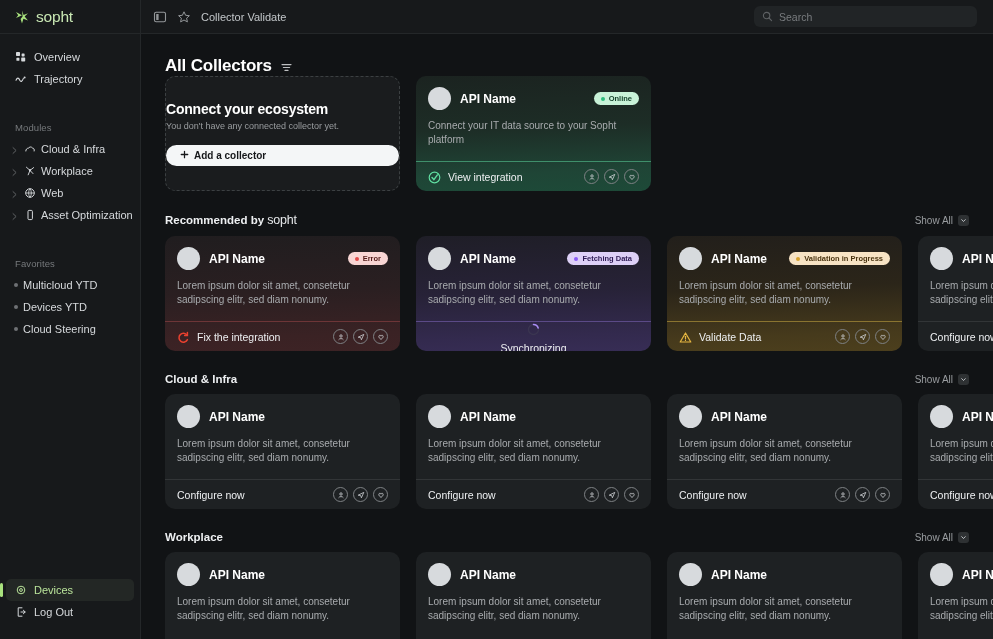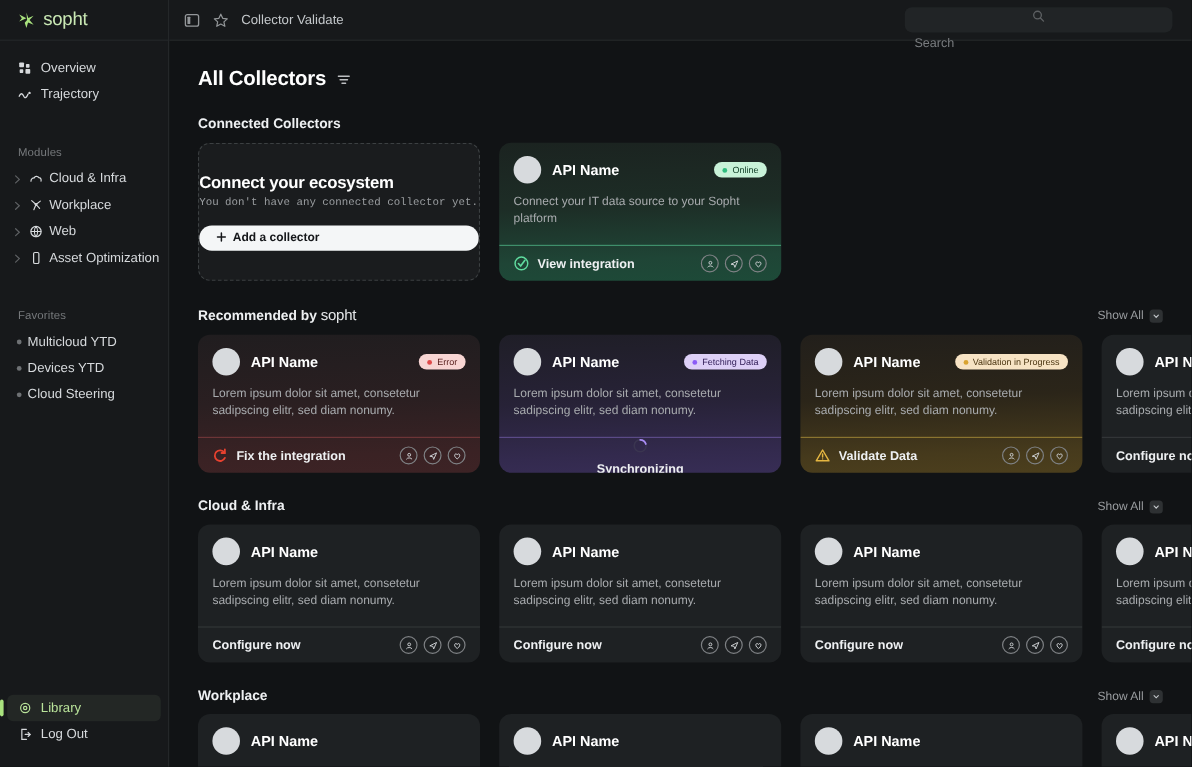--- a/index.html
+++ b/index.html
@@ -65,21 +65,20 @@
     display: flex; align-items: center; padding: 0 16px 0 12px;
     background: #17191b;
   }
   .tb-icon { width: 14px; height: 14px; opacity: .72; cursor: pointer; margin-right: 10px; }
   .breadcrumb { font-size: 11px; color: #c3c7ca; }
   .search-wrap {
     margin-left: auto; width: 223px; height: 21px;
     background: #212426; border-radius: 6px;
     display: flex; align-items: center; gap: 6px; padding: 0 8px;
     cursor: text;
-    flex-direction: column;
   }
   .search-wrap svg { width: 11px; height: 11px; opacity: .5; flex: 0 0 11px; }
   .search-input {
     background: transparent; border: 0; outline: 0;
     font-family: inherit; font-size: 10.5px; color: #d6d9dc; width: 100%;
   }
   .search-input::placeholder { color: #797c7f; }
 
   .content {
     flex: 1 1 auto; overflow: hidden; position: relative;
@@ -113,21 +112,21 @@
     width: 235px; flex: 0 0 235px; height: 115px;
     border-radius: 10px; position: relative; overflow: hidden;
   }
   .card-dashed {
     border: 1.3px dashed #3c4042;
     display: flex; flex-direction: column;
     justify-content: center;
     background: #1a1c1e;
   }
   .dashed-title { font-size: 14px; font-weight: bold; color: #fff; letter-spacing: -0.2px; }
-  .dashed-sub { font-size: 9px; color: #9a9da0; margin-top: 4px; font-family: Liberation Mono, monospace; }
+  .dashed-sub { font-size: 9px; color: #9a9da0; margin-top: 4px; }
   .add-btn {
     margin-top: 14px; height: 21px; padding: 0 14px;
     background: #f4f6f7; color: #15171a; border: 0; border-radius: 11px;
     font-family: inherit; font-size: 10px; font-weight: bold;
     display: flex; align-items: center; gap: 5px; cursor: pointer;
   }
 
   
   .ccard {
     background: #1e2123; border-radius: 10px;
@@ -136,34 +135,34 @@
   }
   .ccard-top { display: flex; align-items: center; }
   .avatar {
     width: 23px; height: 23px; border-radius: 50%;
     background: #d7dadd; flex: 0 0 23px;
   }
   .ccard-name { font-size: 12px; font-weight: bold; color: #fff; margin-left: 9px; }
   .badge {
     margin-left: auto; height: 13px; border-radius: 7px;
     display: flex; align-items: center; gap: 4px;
-    padding: 0 7px; font-size: 7.5px; font-weight: normal; white-space: nowrap;
+    padding: 0 7px; font-size: 7.5px; font-weight: bold; white-space: nowrap;
   }
   .badge .bdot { width: 4px; height: 4px; border-radius: 50%; flex: 0 0 4px; }
   .ccard-desc {
     font-size: 10px; line-height: 14px; color: #a8abae;
     margin-top: 9px; max-width: 200px;
   }
   .ccard-foot {
     margin-top: auto; height: 30px;
     border-top: 1px solid #323537;
     display: flex; align-items: center; gap: 7px;
     margin-left: -12px; margin-right: -12px; padding: 0 12px;
   }
-  .foot-label { font-size: 10.5px; font-weight: bold; color: #eef0f2; }
+  .foot-label { font-size: 10.5px; font-weight: normal; color: #eef0f2; }
   .foot-actions { margin-left: auto; display: flex; gap: 5px; }
   .cicon {
     width: 15px; height: 15px; border-radius: 50%;
     border: 1px solid #7e8184; display: flex; align-items: center;
     justify-content: center; cursor: pointer; flex: 0 0 15px;
   }
   .cicon svg { width: 8px; height: 8px; }
   .state-ic { width: 13px; height: 13px; flex: 0 0 13px; }
 
   
@@ -299,21 +298,21 @@
     </div>
 
     <div class="nav-bottom">
       <div class="nav-item active">
         <span class="ic">
           <svg viewBox="0 0 12 12">
               <circle cx="6" cy="6" r="3.8" stroke="#b9e39a" stroke-width="1" fill="none"></circle>
               <circle cx="6" cy="6" r="1.4" stroke="#b9e39a" stroke-width="1" fill="none"></circle>
             </svg>
         </span>
-        <span>Library</span>
+        <span>Devices</span>
       </div>
       <div class="nav-item">
         <span class="ic">
           <svg viewBox="0 0 12 12">
               <path d="M7 1.8 H3.2 V10.2 H7" stroke="#d6d9dc" stroke-width="1" fill="none" stroke-linecap="round"></path>
               <path d="M6 6 H10 M8.4 4.3 L10.2 6 L8.4 7.7" stroke="#d6d9dc" stroke-width="1" fill="none" stroke-linecap="round"></path>
             </svg>
         </span>
         <span>Log Out</span>
       </div>
@@ -351,23 +350,20 @@
 
       <div class="page-title-row">
         <span class="page-title">All Collectors</span>
         <span class="filter-ic">
           <svg viewBox="0 0 13 13">
               <path d="M2 3.6 H11 M3.4 6.5 H9.6 M5 9.4 H8" stroke="#e8eaec" stroke-width="1.2" stroke-linecap="round"></path>
             </svg>
         </span>
       </div>
 
-      <div class="section-head">
-        <span class="section-title">Connected Collectors</span>
-      </div>
       <div class="row">
         <div class="card card-dashed">
           <div class="dashed-title">Connect your ecosystem</div>
           <div class="dashed-sub">You don't have any connected collector yet.</div>
           <button class="add-btn">
             <span>
               <svg viewBox="0 0 10 10" width="9" height="9">
                   <path d="M5 1.4 V8.6 M1.4 5 H8.6" stroke="#15171a" stroke-width="1.4" stroke-linecap="round"></path>
                 </svg>
             </span>

